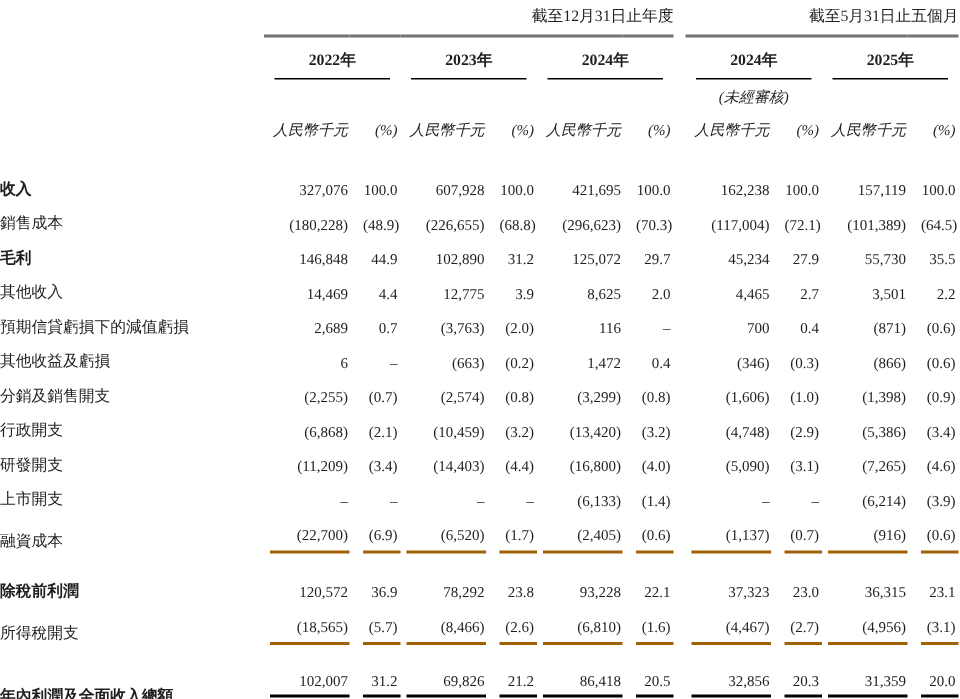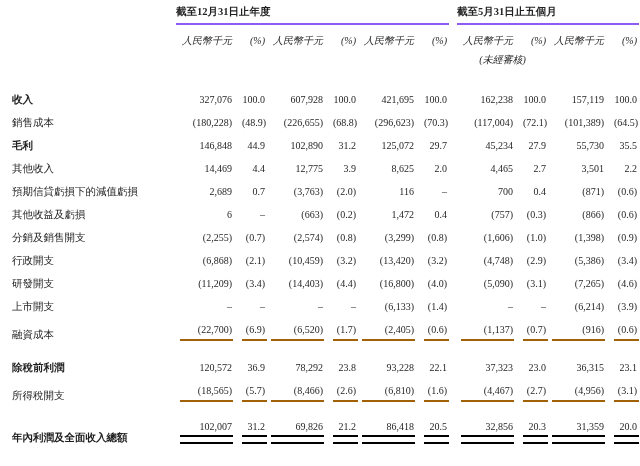--- a/index.html
+++ b/index.html
@@ -17,40 +17,40 @@
     margin-top: 5px;
   }
   td { padding: 0; vertical-align: bottom; font-size: 10px; line-height: 13px; }
   
   .lblcol { width: 176px; }
   .vcol   { width: 57px; }
   .pcol   { width: 34px; }
   .gapcol { width: 8px; }
   
   .ghead {
-    font-weight: bold; text-align: left; font-size: 10.5px;
-    padding-bottom: 5px; border-bottom: 2px solid #8b5cf6;
+    font-weight: normal; text-align: right; font-size: 10.5px;
+    padding-bottom: 5px; border-bottom: 2px solid #737373;
   }
   .yr {
     font-weight: bold; text-align: center; font-size: 10.5px;
     border-bottom: 1.5px solid #000;
     margin: 0 7px; padding: 9px 0 5px;
   }
   .unit, .unitp {
     font-style: italic; text-align: right;
     padding-top: 9px; white-space: nowrap;
   }
   .unit  { padding-right: 1px; }
   .unitp { padding-right: 2px; }
   .unaud {
     font-style: italic; text-align: center;
     padding-top: 6px; white-space: nowrap;
   }
   
-  td.lbl { text-align: left; font-size: 10.5px; padding: 5px 2px 5px 12px; white-space: nowrap; }
+  td.lbl { text-align: left; font-size: 10.5px; padding: 5px 2px 5px 0; white-space: nowrap; font-family: Liberation Mono, monospace; }
   tr.bold-label td.lbl { font-weight: bold; }
   td.val .num, td.pct .num { text-align: right; white-space: nowrap; }
   td.val, td.pct { padding: 5px 0; }
   td.val .num { margin-left: 4px; padding-right: 1px; }
   td.pct .num { margin-left: 9px; padding-right: 2px; }
   tr.rule td.val .num, tr.rule td.pct .num {
     border-bottom: 2px solid #a16207; padding-bottom: 3px;
   }
   tr.bold-values td.val .num, tr.bold-values td.pct .num { font-weight: normal; }
   .dbl {
@@ -85,39 +85,58 @@
       <td colspan="6" class="ghead">
         <span>截至12月31日止年度</span>
       </td>
       <td></td>
       <td colspan="4" class="ghead">
         <span>截至5月31日止五個月</span>
       </td>
     </tr>
     <tr>
       <td></td>
+      <td colspan="2">
+          <div class="yr">2022年</div>
+        </td>
+      <td colspan="2">
+          <div class="yr">2023年</div>
+        </td>
+      <td colspan="2">
+          <div class="yr">2024年</div>
+        </td>
+      <td></td>
+      <td colspan="2">
+          <div class="yr">2024年</div>
+        </td>
+      <td colspan="2">
+          <div class="yr">2025年</div>
+        </td>
+    </tr>
+    <tr>
+      <td></td>
+      <td colspan="6"></td>
+      <td></td>
+      <td colspan="2" class="unaud">(未經審核)</td>
+      <td colspan="2"></td>
+    </tr>
+    <tr>
+      <td></td>
       <td class="unit">人民幣千元</td>
       <td class="unitp">(%)</td>
       <td class="unit">人民幣千元</td>
       <td class="unitp">(%)</td>
       <td class="unit">人民幣千元</td>
       <td class="unitp">(%)</td>
       <td></td>
       <td class="unit">人民幣千元</td>
       <td class="unitp">(%)</td>
       <td class="unit">人民幣千元</td>
       <td class="unitp">(%)</td>
     </tr>
-    <tr>
-      <td></td>
-      <td colspan="6"></td>
-      <td></td>
-      <td colspan="2" class="unaud">(未經審核)</td>
-      <td colspan="2"></td>
-    </tr>
   </thead>
   <tbody>
   <tr class="spacer">
         <td colspan="12" style="height: 22px;"></td>
       </tr>
       <tr class="bold-label">
         <td class="lbl">收入</td>
         <td class="val">
           <div class="num">327,076</div>
         </td>
@@ -301,21 +320,21 @@
           <div class="num">(0.2)</div>
         </td>
         <td class="val">
           <div class="num">1,472</div>
         </td>
         <td class="pct">
           <div class="num">0.4</div>
         </td>
         <td></td>
         <td class="val">
-          <div class="num">(757)</div>
+          <div class="num">(346)</div>
         </td>
         <td class="pct">
           <div class="num">(0.3)</div>
         </td>
         <td class="val">
           <div class="num">(866)</div>
         </td>
         <td class="pct">
           <div class="num">(0.6)</div>
         </td>

